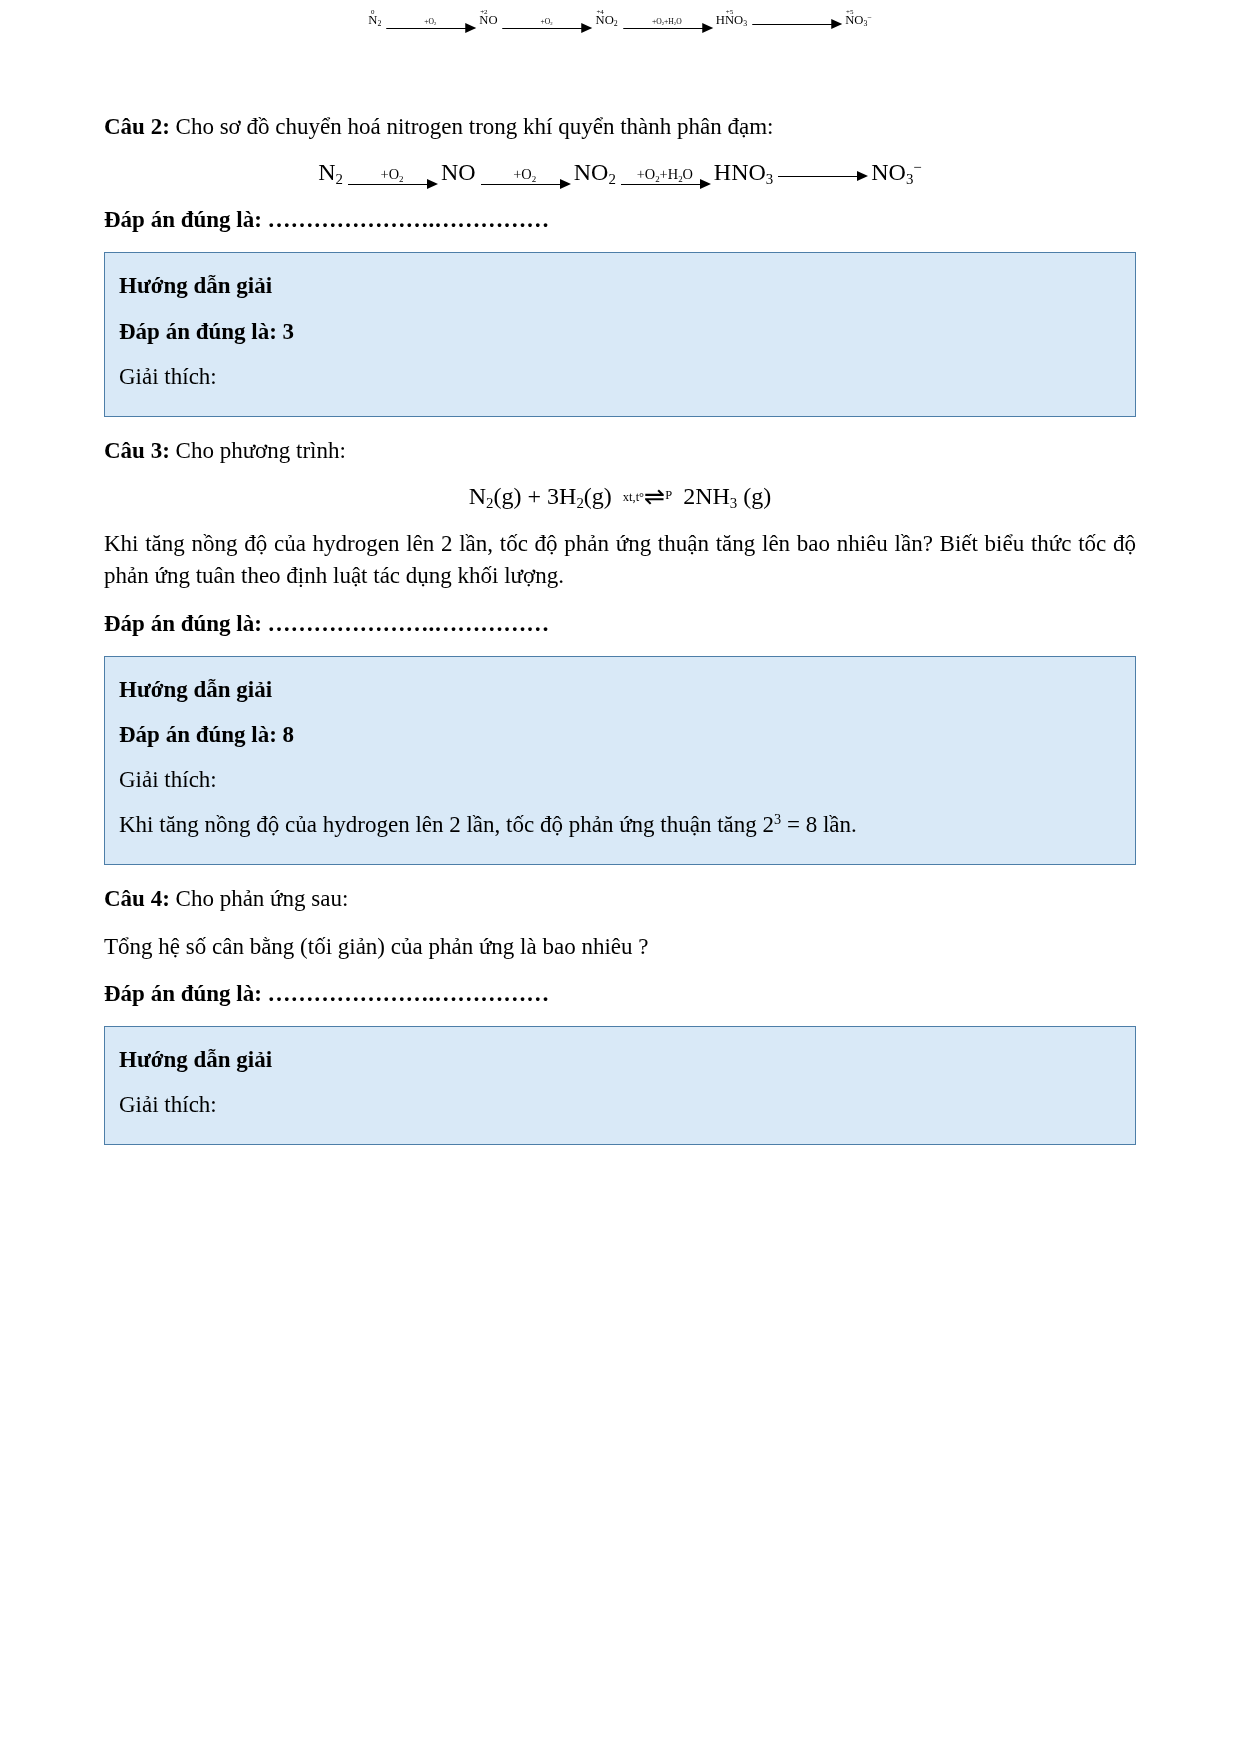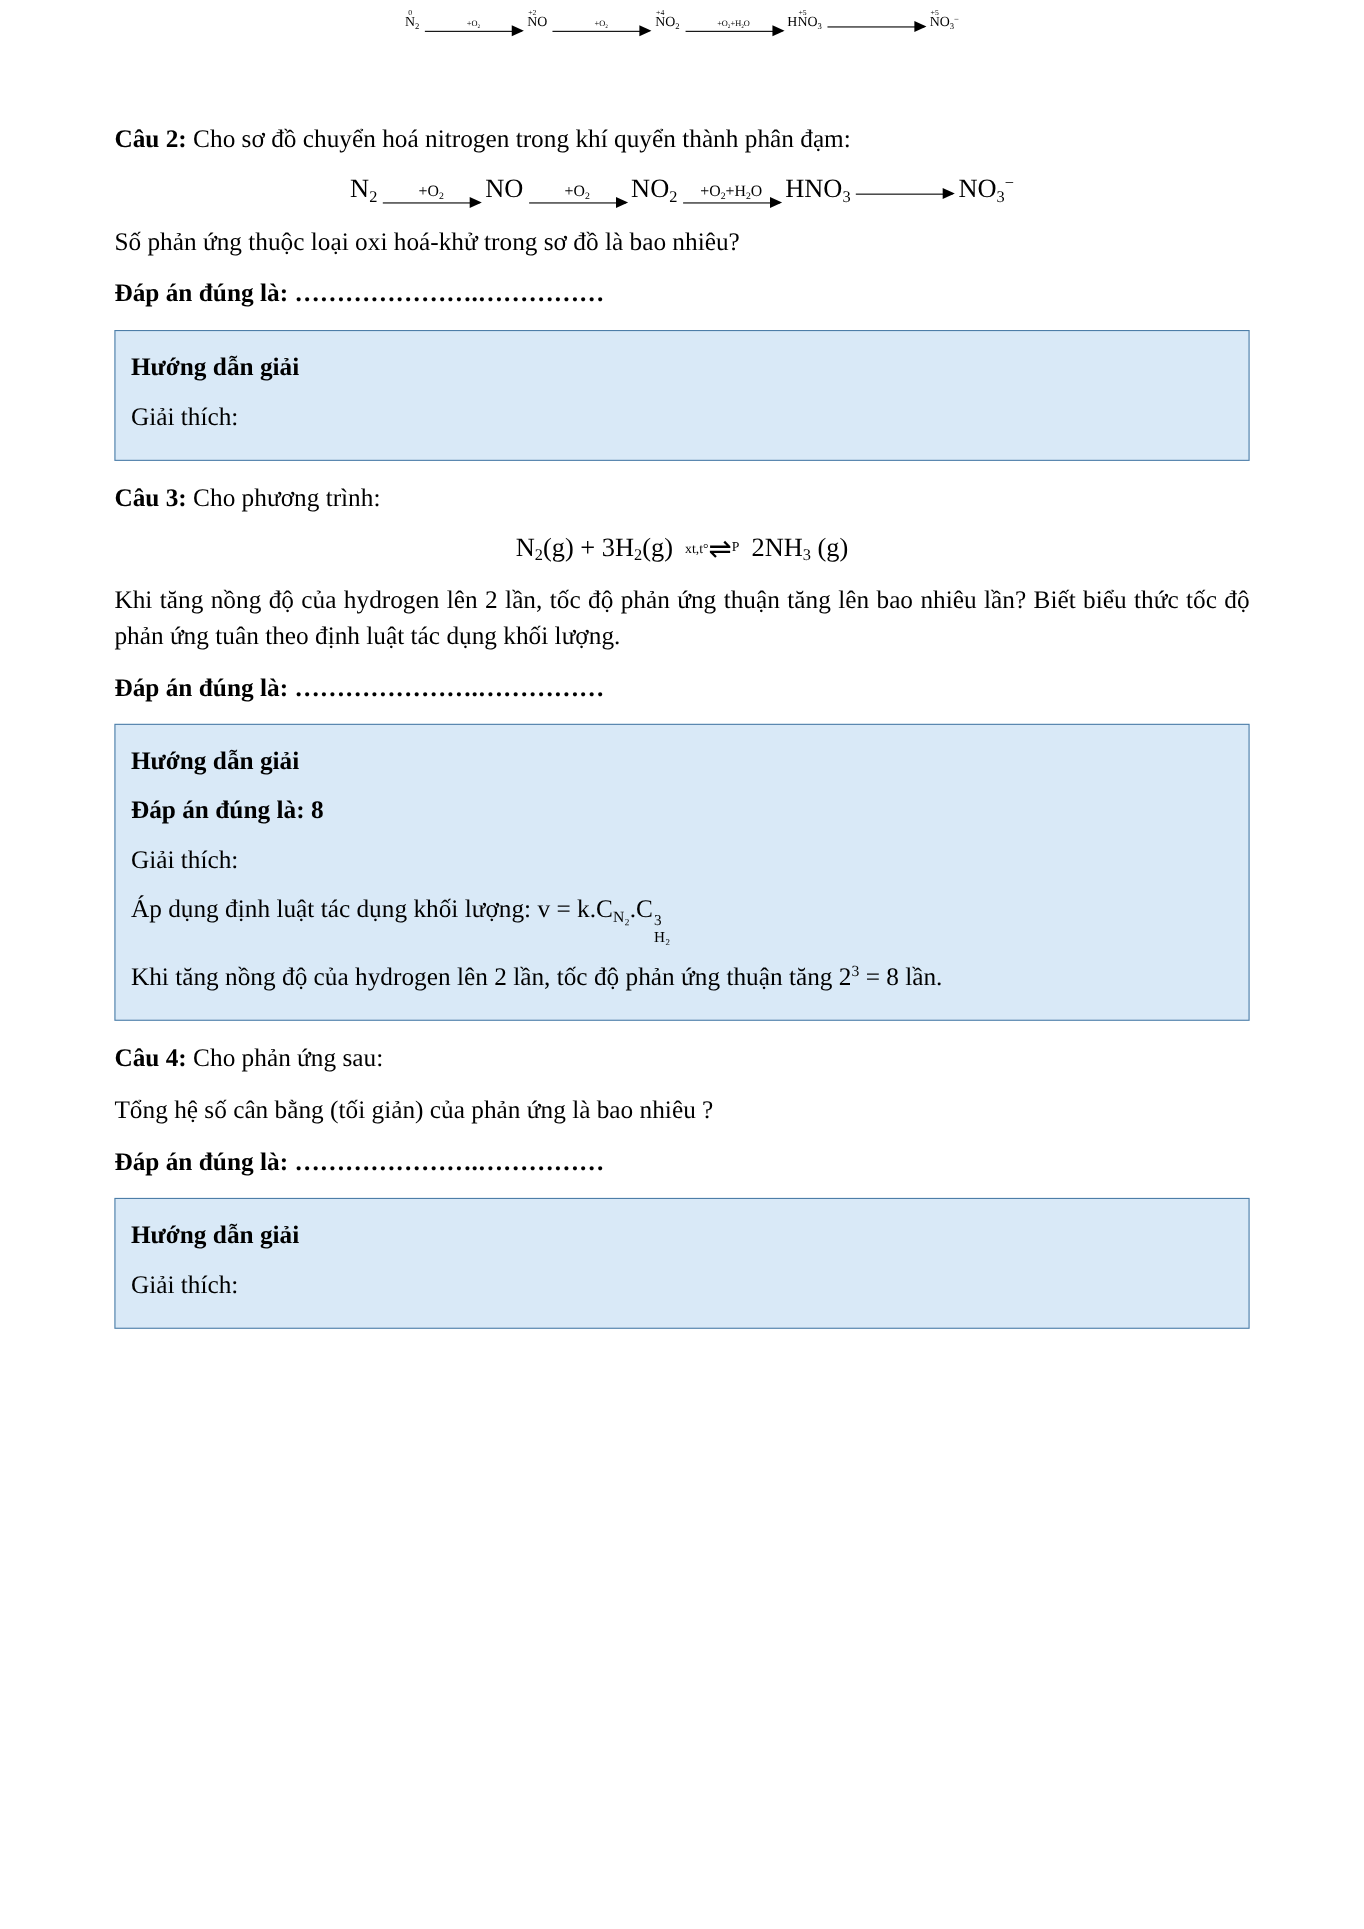--- a/index.html
+++ b/index.html
@@ -89,25 +89,25 @@
         <span class="arrow-shaft"></span>
       </span>
       <span class="species"><span>HNO</span><sub>3</sub></span>
       <span class="rxn-arrow">
         <span class="arrow-label"></span>
         <span class="arrow-shaft"></span>
       </span>
       <span class="species"><span>NO</span><sub>3</sub><sup>−</sup></span>
     </div>
 
-  <p>Số phản ứng thuộc loại oxi hoá-khử trong sơ đồ là bao nhiêu?</p>
   <p class="bold">Đáp án đúng là: ………………….……………</p>
 
   <div class="sol-box">
     <p class="bold">Hướng dẫn giải</p>
+    <p class="bold">Đáp án đúng là: 3</p>
     <p>Giải thích:</p>
     <div class="scheme ox">
         <span class="species"><span class="oxwrap"><span class="ox">0</span><span>N</span></span><sub>2</sub></span>
         <span class="rxn-arrow">
           <span class="arrow-label"><span>+O</span><sub>2</sub></span>
           <span class="arrow-shaft"></span>
         </span>
         <span class="species"><span class="oxwrap"><span class="ox">+2</span><span>N</span></span><span>O</span></span>
         <span class="rxn-arrow">
           <span class="arrow-label"><span>+O</span><sub>2</sub></span>
@@ -142,24 +142,20 @@
       <span class="species"><span>2NH</span><sub>3</sub><span> (g)</span></span>
     </div>
 
   <p class="just">Khi tăng nồng độ của hydrogen lên 2 lần, tốc độ phản ứng thuận tăng lên bao nhiêu lần? Biết biểu thức tốc độ phản ứng tuân theo định luật tác dụng khối lượng.</p>
   <p class="bold">Đáp án đúng là: ………………….……………</p>
 
   <div class="sol-box">
     <p class="bold">Hướng dẫn giải</p>
     <p class="bold">Đáp án đúng là: 8</p>
     <p>Giải thích:</p>
-    <p><span>Áp dụng định luật tác dụng khối lượng:  v = k.C</span><sub>N₂</sub><span>.C</span><span class="stack">
-          <span>3</span>
-          <span>H₂</span>
-        </span></p>
     <p><span>Khi tăng nồng độ của hydrogen lên 2 lần, tốc độ phản ứng thuận tăng 2</span><sup>3</sup><span> = 8 lần.</span></p>
   </div>
 
   <p>
     <b>Câu 4:</b>
     <span>Cho phản ứng sau:</span>
   </p>
 
 
   <p>Tổng hệ số cân bằng (tối giản) của phản ứng là bao nhiêu ?</p>

